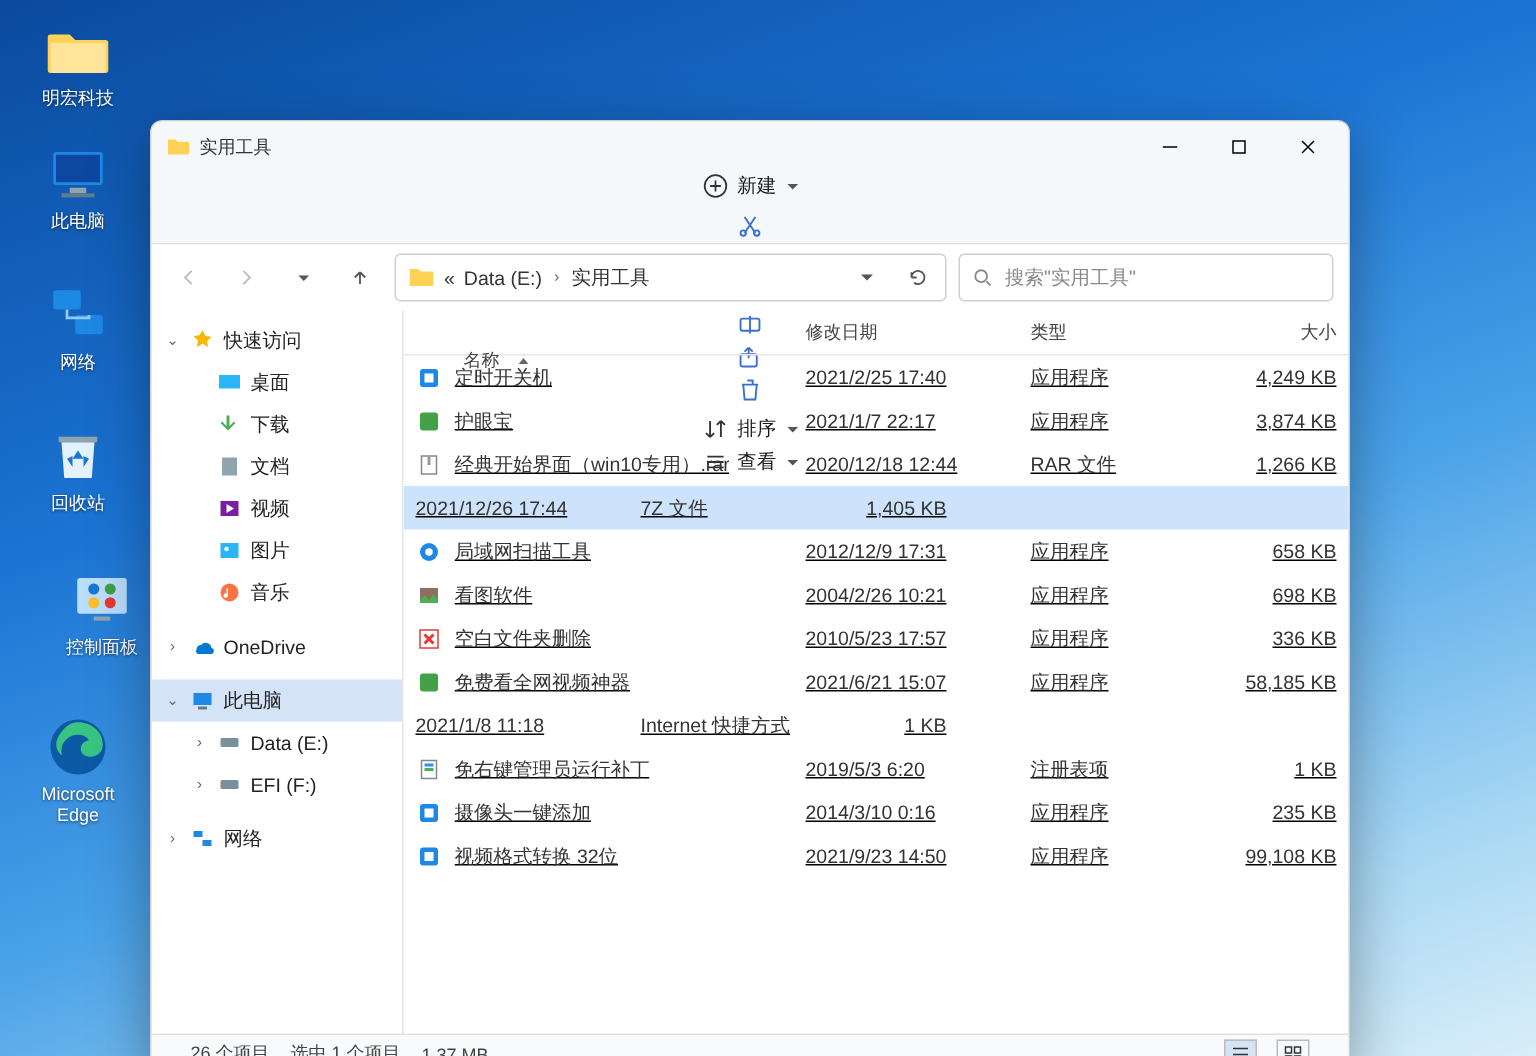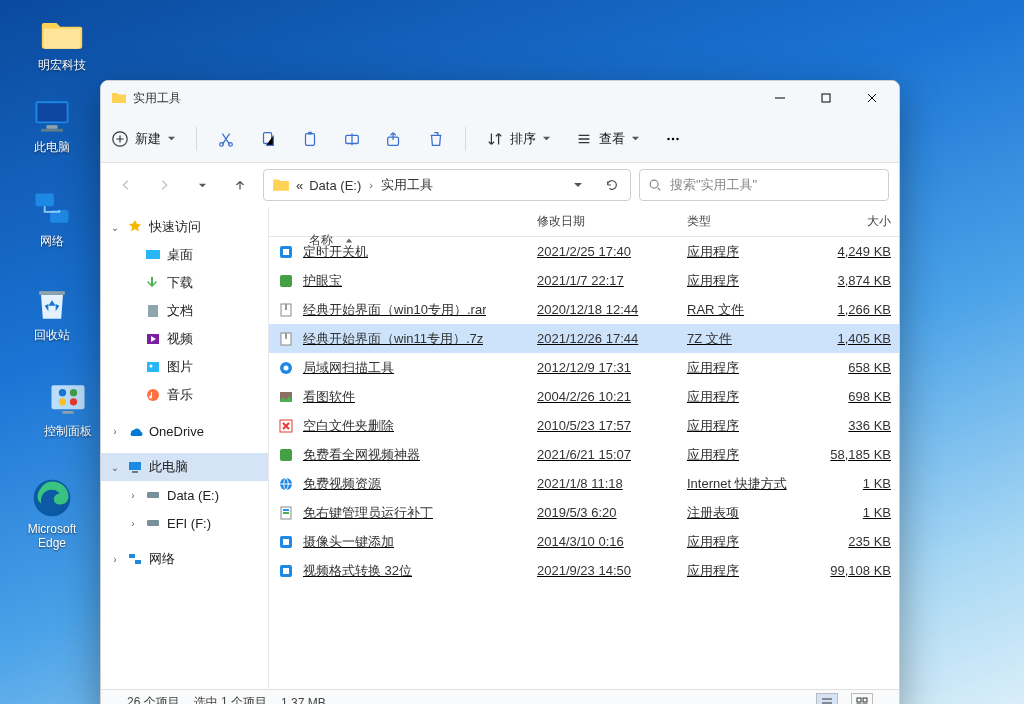--- a/index.html
+++ b/index.html
@@ -19,21 +19,21 @@
   box-shadow: 0 12px 40px rgba(0,0,0,.35);
   display: flex; flex-direction: column;
 }
 .titlebar { height: 34px; display: flex; align-items: center; padding: 0 4px 0 10px; background: #f5f8fb; }
 .titlebar .title-ico { width: 16px; height: 16px; margin-right: 6px; }
 .titlebar .title-text { font-size: 12px; color: #333; flex: 0 0 auto; }
 .titlebar .spacer { flex: 1; }
 .winbtn { width: 46px; height: 32px; display: flex; align-items: center; justify-content: center; cursor: pointer; }
 .winbtn svg { width: 10px; height: 10px; }
 
-.toolbar { height: 48px; display: flex; align-items: center; gap: 4px; padding: 0 0; background: #f5f8fb; border-bottom: 1px solid #e1e1e1; }
+.toolbar { height: 48px; display: flex; align-items: center; gap: 4px; padding: 0 17px; background: #f5f8fb; border-bottom: 1px solid #e1e1e1; flex-direction: column; }
 .tbtn { height: 34px; padding: 0 10px; display: flex; align-items: center; gap: 6px; border-radius: 4px; cursor: pointer; color: #1a1a1a; font-size: 13px; }
 .tbtn svg { width: 18px; height: 18px; }
 .tsep { width: 1px; height: 24px; background: #d6d9de; margin: 0 6px; }
 .ticon { color: #3b6fd1; }
 
 .navrow { height: 44px; display: flex; align-items: center; gap: 8px; padding: 4px 10px; background: #fff; }
 .navbtn { width: 30px; height: 30px; display: flex; align-items: center; justify-content: center; border-radius: 4px; cursor: pointer; color: #555; }
 .navbtn.disabled { color: #bbb; cursor: default; }
 .addrbar { flex: 1; height: 32px; border: 1px solid #cfcfcf; border-radius: 4px; display: flex; align-items: center; padding: 0 4px 0 8px; font-size: 13px; color: #333; gap: 6px; }
 .addr-folder { width: 18px; height: 18px; }
@@ -73,21 +73,21 @@
 .viewbtn { width: 22px; height: 20px; border: 1px solid #bbb; display:flex; align-items:center; justify-content:center; cursor:pointer; }
 .viewbtn.active { background:#d5e3f6; }
 .viewbtn svg { width:12px; height:12px; }
 
 
 </style>
 </head>
 <body>
 
 <div class="desktop">
-  <div class="desktop-icon" style="left:24px; top:10px">
+  <div class="desktop-icon" style="left:14px; top:10px">
     <div class="di-img folder-glyph">
       <svg viewBox="0 0 48 48">
           <path fill="#ffd255" d="M4 12h14l4 4h22a2 2 0 0 1 2 2v20a2 2 0 0 1-2 2H4a2 2 0 0 1-2-2V14a2 2 0 0 1 2-2z"></path>
           <path fill="#ffe49a" d="M4 18h40v20a2 2 0 0 1-2 2H6a2 2 0 0 1-2-2z"></path>
         </svg>
     </div>
     <div class="di-label">明宏科技</div>
   </div>
   <div class="desktop-icon" style="left:14px; top:92px">
     <div class="di-img">
@@ -465,29 +465,20 @@
                   <rect x="7" y="2" width="2" height="6" fill="#999"></rect>
                 </svg>
               </span>
               <span class="fname">经典开始界面（win10专用）.rar</span>
             </div>
             <div class="c-date">2020/12/18 12:44</div>
             <div class="c-type">RAR 文件</div>
             <div class="c-size">1,266 KB</div>
           </div>
           <div class="frow selected">
-            <div class="c-name">
-              <span class="fico">
-                <svg viewBox="0 0 16 16">
-                  <rect x="3" y="2" width="10" height="12" fill="#fff" stroke="#888"></rect>
-                  <rect x="7" y="2" width="2" height="6" fill="#999"></rect>
-                </svg>
-              </span>
-              <span class="fname">经典开始界面（win11专用）.7z</span>
-            </div>
             <div class="c-date">2021/12/26 17:44</div>
             <div class="c-type">7Z 文件</div>
             <div class="c-size">1,405 KB</div>
           </div>
           <div class="frow">
             <div class="c-name">
               <span class="fico">
                 <svg viewBox="0 0 16 16">
                   <circle cx="8" cy="8" r="6" fill="#1e88e5"></circle>
                   <circle cx="8" cy="8" r="2.5" fill="#fff"></circle>
@@ -534,29 +525,20 @@
                   <rect x="2" y="2" width="12" height="12" rx="2" fill="#43a047"></rect>
                 </svg>
               </span>
               <span class="fname">免费看全网视频神器</span>
             </div>
             <div class="c-date">2021/6/21 15:07</div>
             <div class="c-type">应用程序</div>
             <div class="c-size">58,185 KB</div>
           </div>
           <div class="frow">
-            <div class="c-name">
-              <span class="fico">
-                <svg viewBox="0 0 16 16">
-                  <circle cx="8" cy="8" r="6" fill="#1e88e5"></circle>
-                  <path stroke="#fff" fill="none" d="M2 8h12M8 2c3 3 3 9 0 12M8 2c-3 3-3 9 0 12"></path>
-                </svg>
-              </span>
-              <span class="fname">免费视频资源</span>
-            </div>
             <div class="c-date">2021/1/8 11:18</div>
             <div class="c-type">Internet 快捷方式</div>
             <div class="c-size">1 KB</div>
           </div>
           <div class="frow">
             <div class="c-name">
               <span class="fico">
                 <svg viewBox="0 0 16 16">
                   <rect x="3" y="2" width="10" height="12" fill="#fff" stroke="#888"></rect>
                   <rect x="5" y="7" width="6" height="2" fill="#4caf50"></rect>

